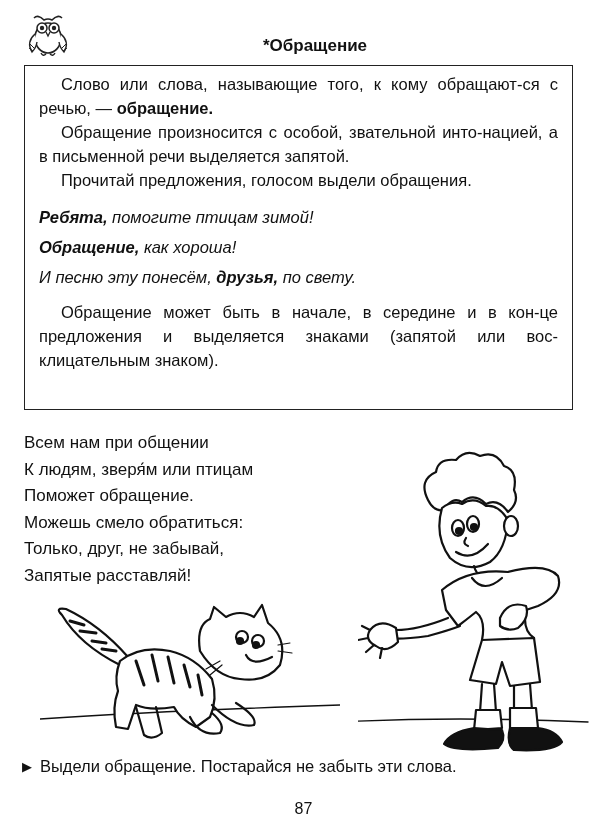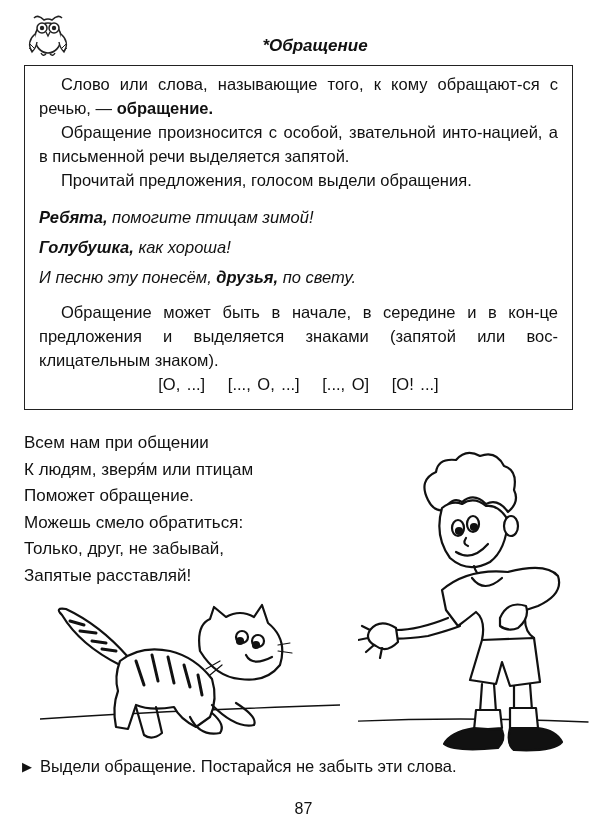--- a/index.html
+++ b/index.html
@@ -3,21 +3,21 @@
 <meta charset="utf-8">
 <style>
   html, body { margin: 0; padding: 0; background: #ffffff; }
   body {
     width: 600px; height: 839px; position: relative; overflow: hidden;
     font-family: "Liberation Sans", "DejaVu Sans", sans-serif; color: #111;
   }
   .owl { position: absolute; left: 24px; top: 12px; width: 48px; height: 50px; }
   .title {
     position: absolute; left: 0; right: 0; top: 36px; text-align: center;
-    font-weight: bold; font-style: italic; font-size: 17px; padding-left: 30px;
+    font-weight: bold; font-size: 17px; padding-left: 30px;
   }
   .rule-box {
     position: absolute; left: 24px; top: 65px; width: 549px; height: 345px;
     border: 1.5px solid #222; box-sizing: border-box;
     padding: 6px 14px 0 14px; font-size: 16.5px; line-height: 24px;
   }
   .rule-box p { margin: 0; text-align: justify; }
   .indent { text-indent: 22px; }
   .examples { text-align: center; font-style: italic; margin: 0; }
   .examples-wrap { margin: 10px 0 8px 0; }
@@ -58,31 +58,25 @@
 
 <div class="title">*Обращение</div>
 
 <div class="rule-box">
   <p class="indent"><span>Слово или слова, называющие того, к кому обращают-ся с речью, — </span><span class="b">обращение.</span></p>
   <p class="indent">Обращение произносится с особой, звательной инто-нацией, а в письменной речи выделяется запятой.</p>
   <p class="indent">Прочитай предложения, голосом выдели обращения.</p>
 
   <div class="examples-wrap">
     <p class="examples"><span></span><span class="b">Ребята,</span><span> помогите птицам зимой!</span></p>
-    <p class="examples"><span></span><span class="b">Голубушка,</span><span> как хороша!</span></p>
+    <p class="examples"><span></span><span class="b">Обращение,</span><span> как хороша!</span></p>
     <p class="examples"><span>И песню эту понесём, </span><span class="b">друзья,</span><span> по свету.</span></p>
   </div>
 
   <p class="indent">Обращение может быть в начале, в середине и в кон-це предложения и выделяется знаками (запятой или вос-клицательным знаком).</p>
-  <p class="schemes">
-    <span>[О, ...]</span>
-    <span>[..., О, ...]</span>
-    <span>[..., О]</span>
-    <span>[О! ...]</span>
-  </p>
 </div>
 
 <div class="poem">
   <div>Всем нам при общении</div>
   <div>К людям, зверя́м или птицам</div>
   <div>Поможет обращение.</div>
   <div>Можешь смело обратиться:</div>
   <div>Только, друг, не забывай,</div>
   <div>Запятые расставляй!</div>
 </div>

